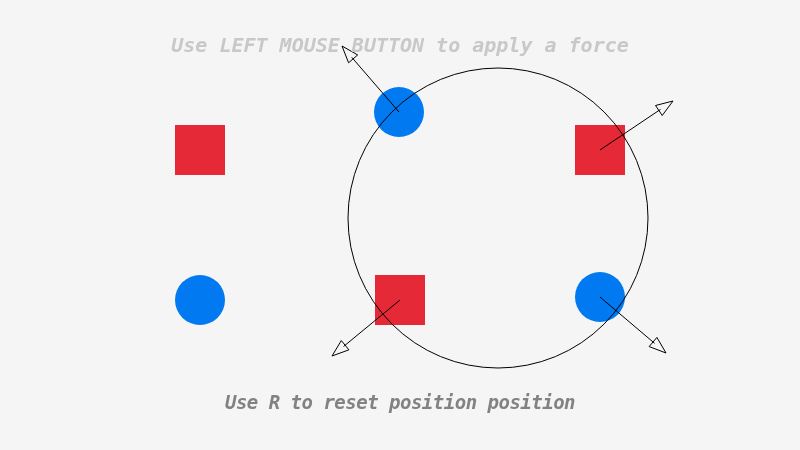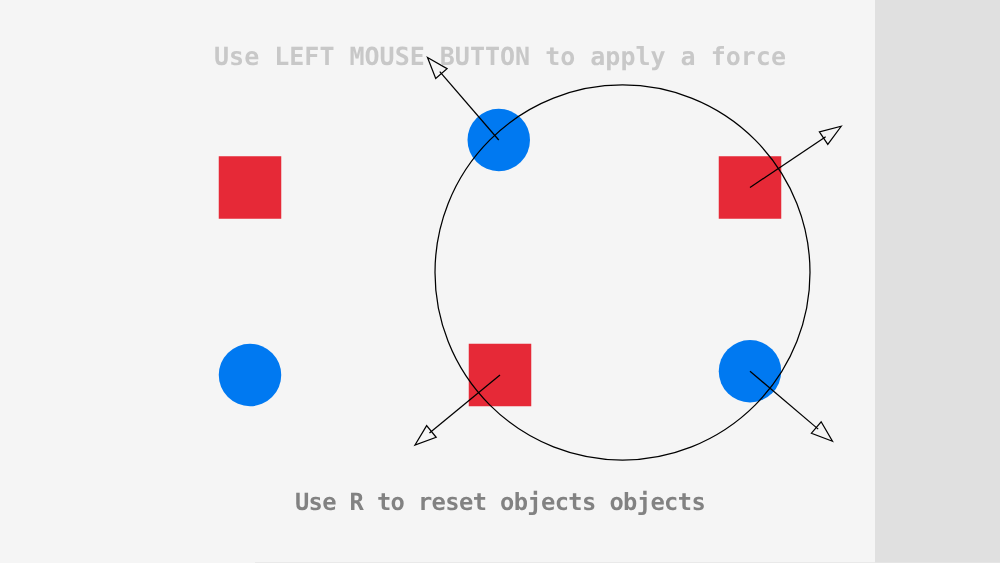--- a/index.html
+++ b/index.html
@@ -3,23 +3,24 @@
 <meta charset="utf-8">
 <style>
   html, body {
     margin: 0;
     padding: 0;
     background: #e0e0e0;
     font-family: "DejaVu Sans Mono", "Liberation Mono", monospace;
   }
   #stage {
     position: relative;
-    width: 700px;
+    width: 800px;
     height: 450px;
     overflow: hidden;
+    font-style: italic;
   }
   #scene-svg {
     position: absolute;
     left: 0;
     top: 0;
   }
   .instruction {
     position: absolute;
     left: 0;
     width: 800px;
@@ -55,14 +56,14 @@
       <line x1="399" y1="112" x2="351.8042980551914" y2="57.35234511653739" stroke="#000000" stroke-width="1"></line>
       <polygon points="342,46 357.6524758424985,54.94427190999916 348.57059974926864,62.78771035415227" fill="none" stroke="#000000" stroke-width="1"></polygon>
       <line x1="600" y1="150" x2="660.5455551973273" y2="109.35983281275288" stroke="#000000" stroke-width="1"></line>
       <polygon points="673,101 662.2288956820721,115.45625510885567 655.5410294318699,105.49269926671754" fill="none" stroke="#000000" stroke-width="1"></polygon>
       <line x1="400" y1="300" x2="343.57895353425573" y2="346.4643912070835" stroke="#000000" stroke-width="1"></line>
       <polygon points="332,356 341.30857048832326,340.561395287659 348.9370575226564,349.8245581150636" fill="none" stroke="#000000" stroke-width="1"></polygon>
       <line x1="600" y1="297" x2="654.5623629694081" y2="343.29533827707354" stroke="#000000" stroke-width="1"></line>
       <polygon points="666,353 649.155480009492,346.57643819292014 656.9192093878331,337.4263285684466" fill="none" stroke="#000000" stroke-width="1"></polygon>
     </svg>
   <div id="instruction-top" class="instruction" style="color: rgb(200, 200, 200);">Use LEFT MOUSE BUTTON to apply a force</div>
-  <div id="instruction-bottom" class="instruction" style="color: rgb(130, 130, 130);">Use R to reset objects objects</div>
+  <div id="instruction-bottom" class="instruction" style="color: rgb(130, 130, 130);">Use R to reset position position</div>
 </div>
 
 </body></html>

